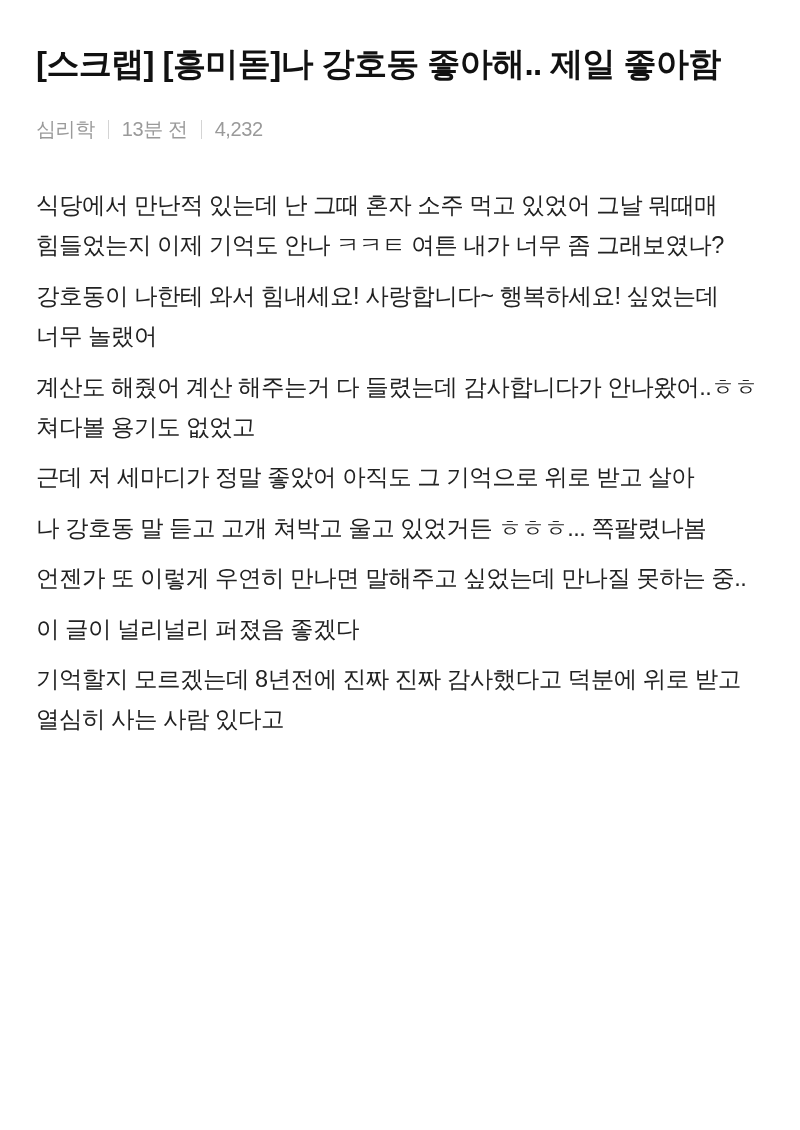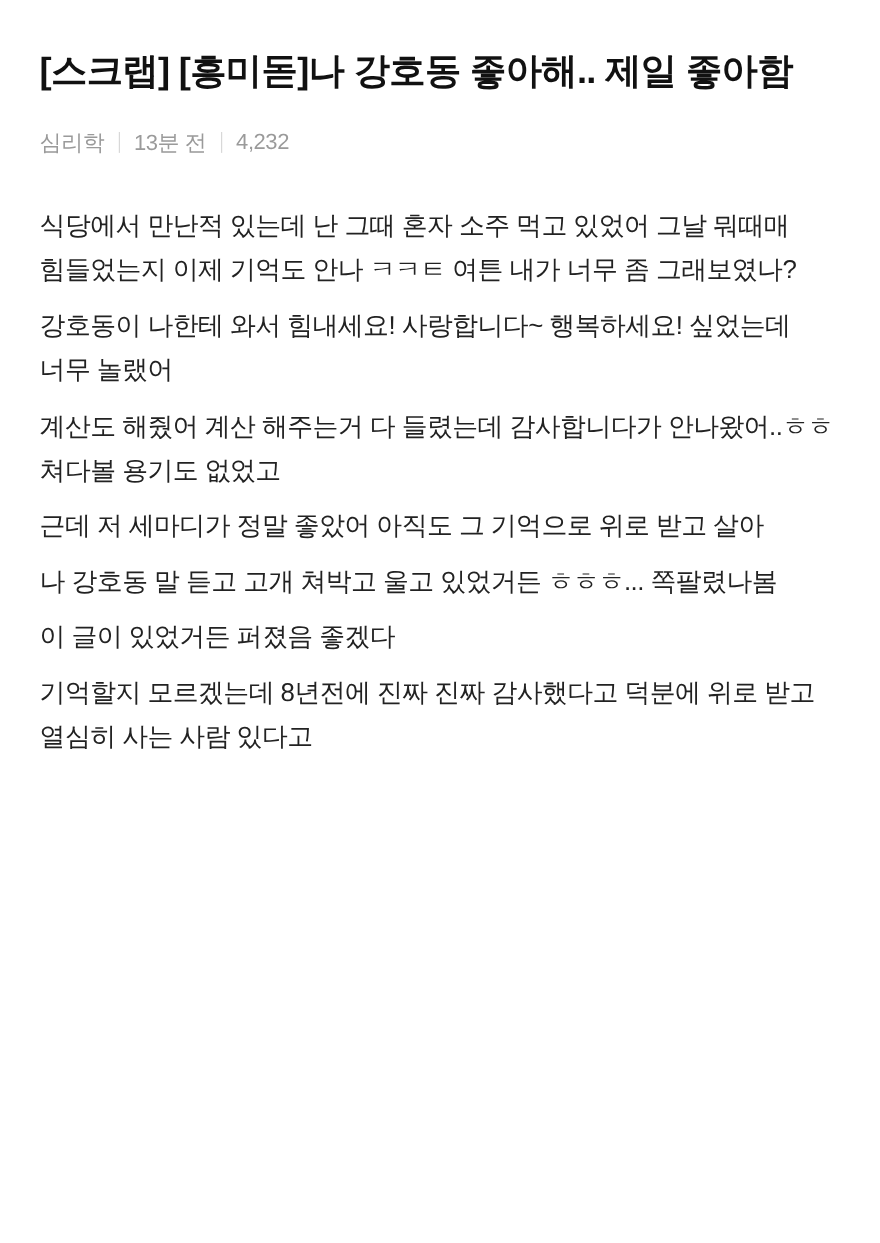--- a/index.html
+++ b/index.html
@@ -76,17 +76,18 @@
     <span class="meta-sep"></span>
     <span class="meta-item">4,232</span>
   </div>
 
   <div class="post-body">
     <p class="para">식당에서 만난적 있는데 난 그때 혼자 소주 먹고 있었어 그날 뭐때매 힘들었는지 이제 기억도 안나 ㅋㅋㅌ 여튼 내가 너무 좀 그래보였나?</p>
     <p class="para">강호동이 나한테 와서 힘내세요! 사랑합니다~ 행복하세요! 싶었는데 너무 놀랬어</p>
     <p class="para">계산도 해줬어 계산 해주는거 다 들렸는데 감사합니다가 안나왔어..ㅎㅎ 쳐다볼 용기도 없었고</p>
     <p class="para">근데 저 세마디가 정말 좋았어 아직도 그 기억으로 위로 받고 살아</p>
     <p class="para">나 강호동 말 듣고 고개 쳐박고 울고 있었거든 ㅎㅎㅎ... 쪽팔렸나봄</p>
-    <p class="para">이 글이 있었거든 퍼졌음 좋겠다</p>
+    <p class="para">언젠가 또 이렇게 우연히 만나면 말해주고 싶었는데 만나질 못하는 중..</p>
+    <p class="para">이 글이 널리널리 퍼졌음 좋겠다</p>
     <p class="para">기억할지 모르겠는데 8년전에 진짜 진짜 감사했다고 덕분에 위로 받고 열심히 사는 사람 있다고</p>
   </div>
 
 </div>
 
 </body></html>

